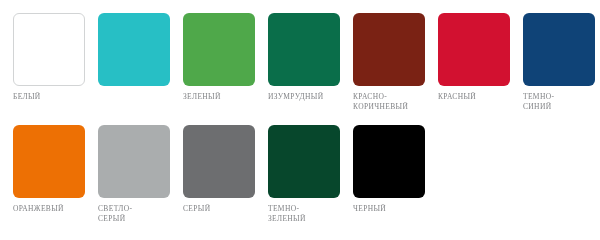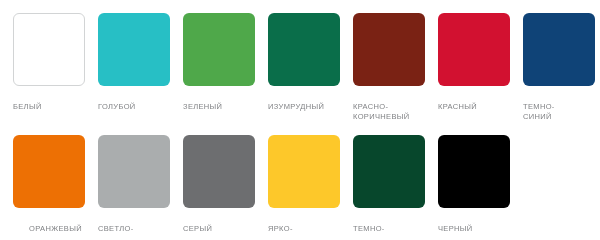--- a/index.html
+++ b/index.html
@@ -37,42 +37,41 @@
     width: 72px;
     height: 73px;
     border-radius: 6px;
     box-sizing: border-box;
     display: block;
   }
   .swatch-chip.bordered {
     border: 1px solid #d2d4d5;
   }
   .swatch-label {
-    margin-top: 16px;
+    margin-top: 6px;
     font-size: 7.5px;
     line-height: 9.5px;
     letter-spacing: 0.35px;
     color: #808285;
     text-transform: uppercase;
     white-space: pre-line;
-    font-family: Liberation Sans, sans-serif;
+    font-family: Liberation Serif, serif;
   }
 </style>
 </head>
 <body>
 
 <div id="palette">
   <div class="swatch-row row-1">
       <div class="swatch-cell">
         <div class="swatch-chip bordered" style="background: rgb(255, 255, 255); border-color: rgb(210, 212, 213);"></div>
         <div class="swatch-label" style="color: rgb(128, 130, 133);">БЕЛЫЙ</div>
       </div>
       <div class="swatch-cell">
         <div class="swatch-chip" style="background: rgb(39, 191, 197);"></div>
-        <div class="swatch-label" style="color: rgb(128, 130, 133);">ГОЛУБОЙ</div>
       </div>
       <div class="swatch-cell">
         <div class="swatch-chip" style="background: rgb(79, 168, 74);"></div>
         <div class="swatch-label" style="color: rgb(128, 130, 133);">ЗЕЛЕНЫЙ</div>
       </div>
       <div class="swatch-cell">
         <div class="swatch-chip" style="background: rgb(10, 110, 74);"></div>
         <div class="swatch-label" style="color: rgb(128, 130, 133);">ИЗУМРУДНЫЙ</div>
       </div>
       <div class="swatch-cell">
@@ -86,35 +85,30 @@
       </div>
       <div class="swatch-cell">
         <div class="swatch-chip" style="background: rgb(15, 67, 119);"></div>
         <div class="swatch-label" style="color: rgb(128, 130, 133);">ТЕМНО-
 СИНИЙ</div>
       </div>
     </div>
   <div class="swatch-row row-2">
       <div class="swatch-cell">
         <div class="swatch-chip" style="background: rgb(237, 112, 4);"></div>
-        <div class="swatch-label" style="color: rgb(128, 130, 133); text-align: center;">ОРАНЖЕВЫЙ</div>
+        <div class="swatch-label" style="color: rgb(128, 130, 133);">ОРАНЖЕВЫЙ</div>
       </div>
       <div class="swatch-cell">
         <div class="swatch-chip" style="background: rgb(170, 173, 174);"></div>
         <div class="swatch-label" style="color: rgb(128, 130, 133);">СВЕТЛО-
 СЕРЫЙ</div>
       </div>
       <div class="swatch-cell">
         <div class="swatch-chip" style="background: rgb(109, 110, 112);"></div>
         <div class="swatch-label" style="color: rgb(128, 130, 133);">СЕРЫЙ</div>
-      </div>
-      <div class="swatch-cell">
-        <div class="swatch-chip" style="background: rgb(253, 200, 42);"></div>
-        <div class="swatch-label" style="color: rgb(128, 130, 133);">ЯРКО-
-ЖЕЛТЫЙ</div>
       </div>
       <div class="swatch-cell">
         <div class="swatch-chip" style="background: rgb(7, 71, 44);"></div>
         <div class="swatch-label" style="color: rgb(128, 130, 133);">ТЕМНО-
 ЗЕЛЕНЫЙ</div>
       </div>
       <div class="swatch-cell">
         <div class="swatch-chip" style="background: rgb(0, 0, 0);"></div>
         <div class="swatch-label" style="color: rgb(128, 130, 133);">ЧЕРНЫЙ</div>
       </div>

